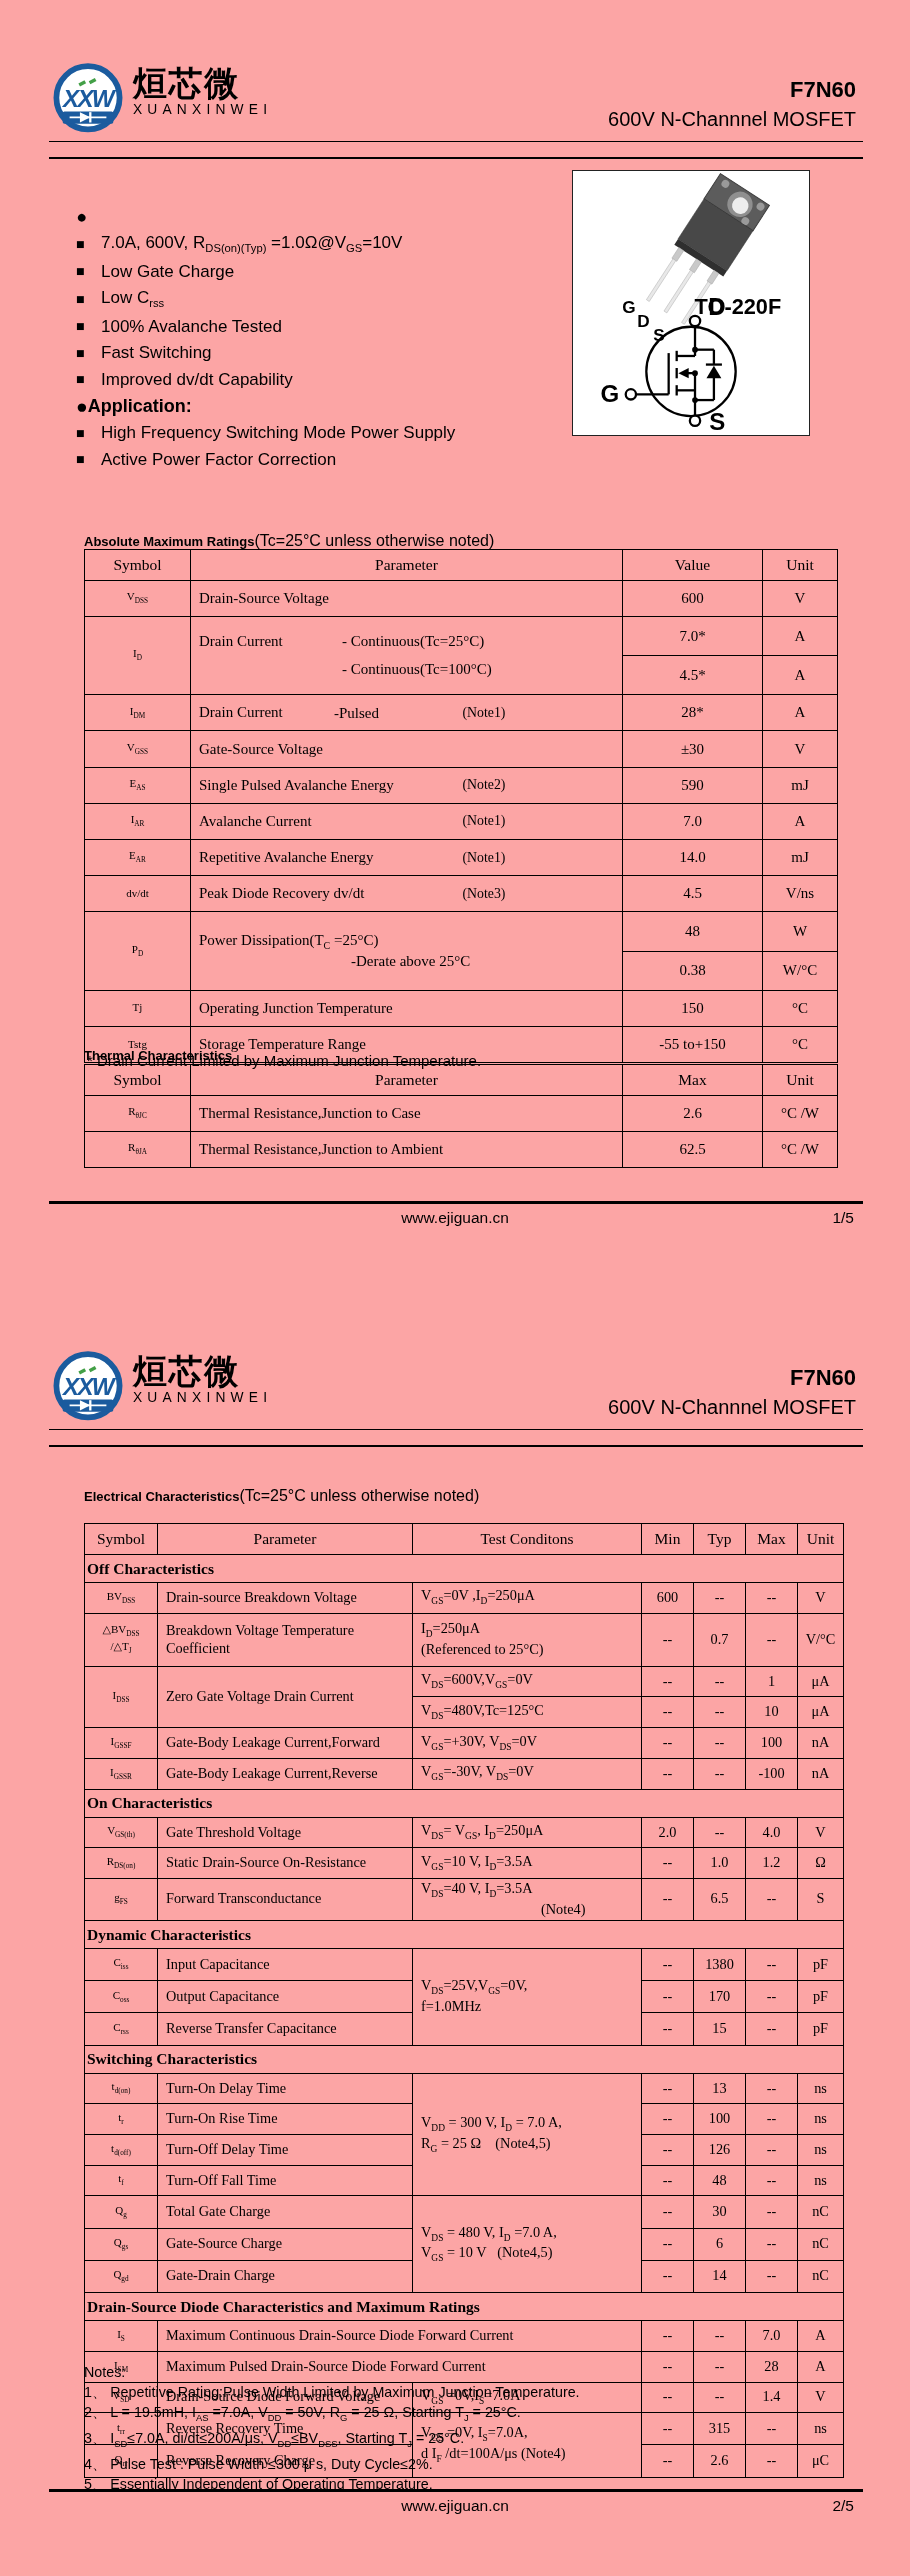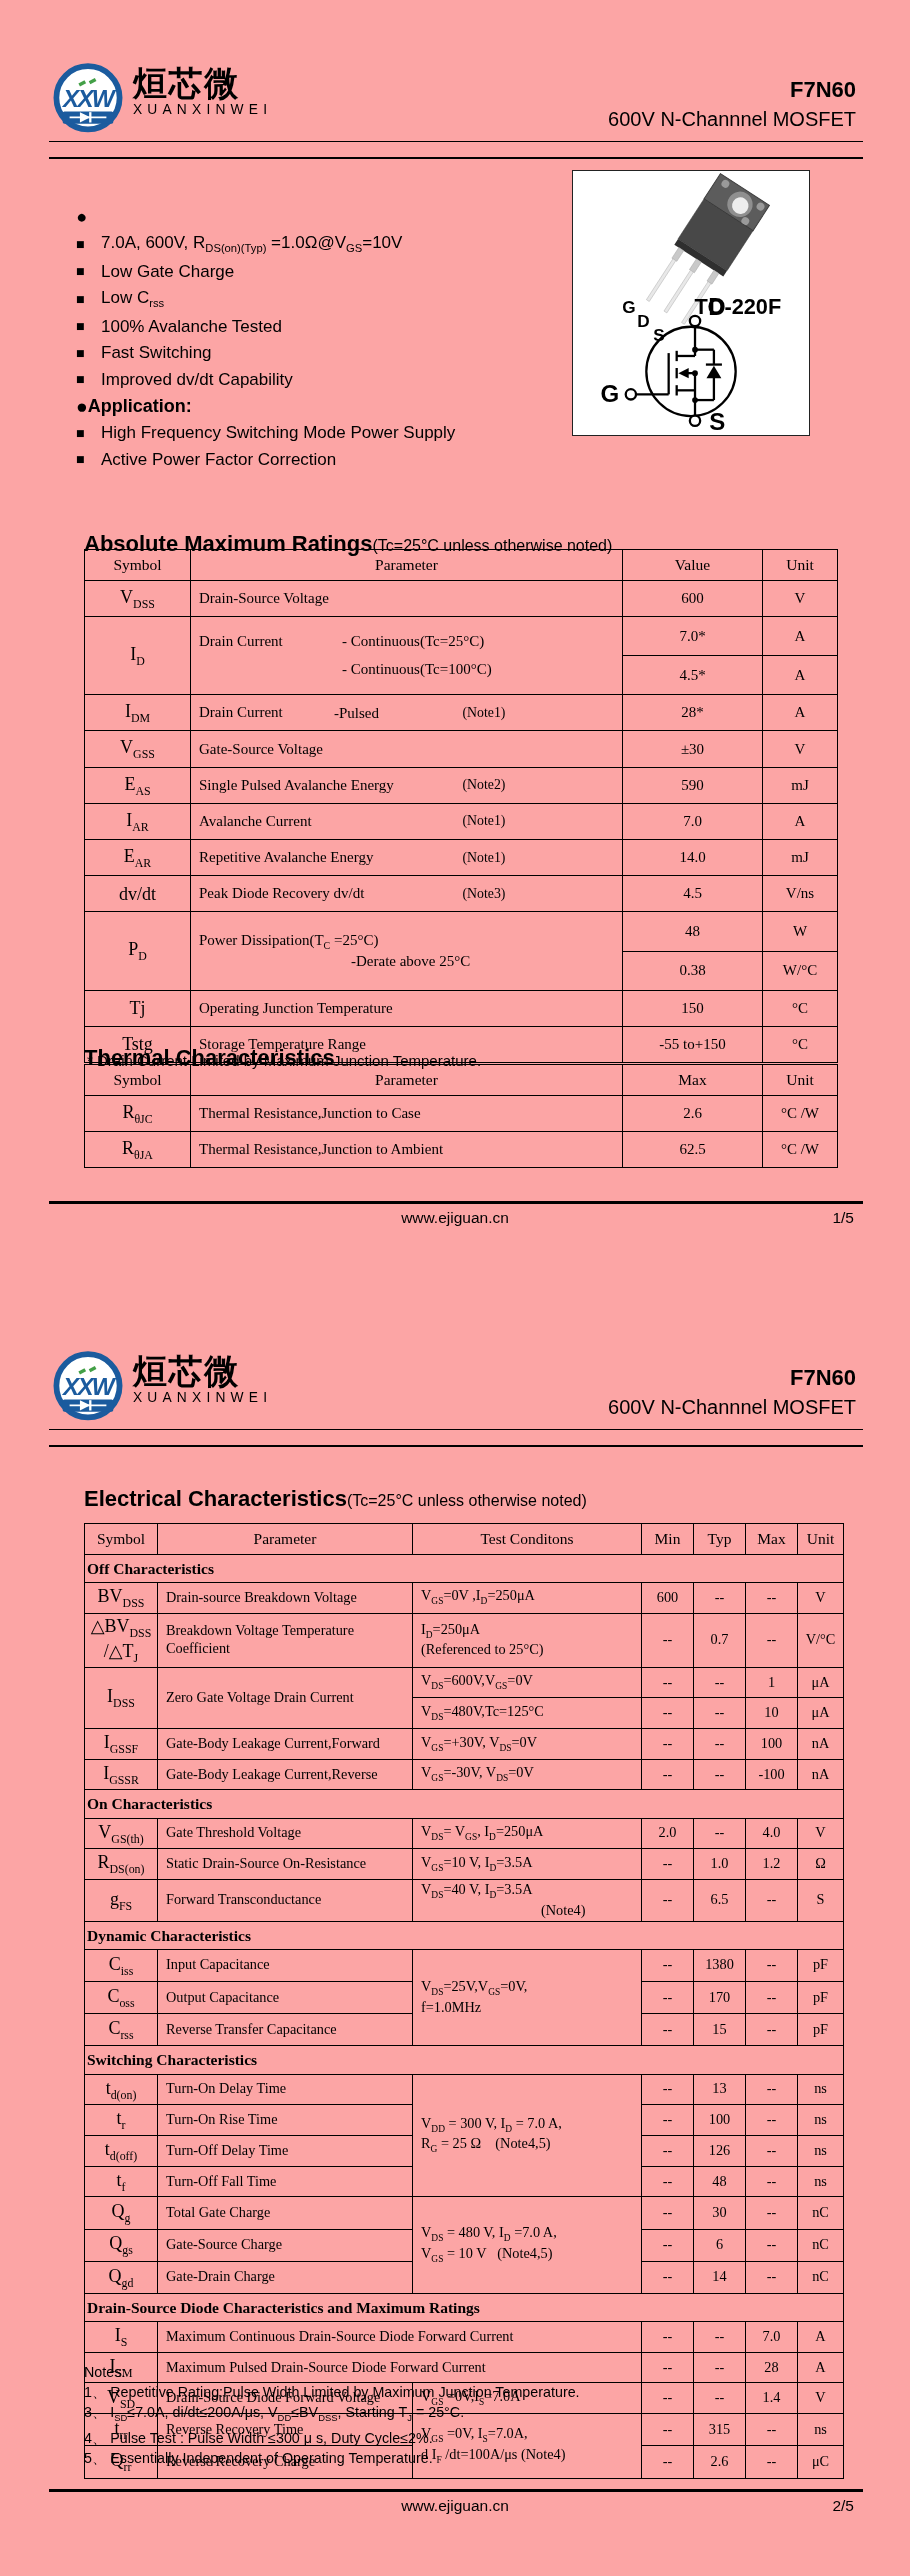--- a/index.html
+++ b/index.html
@@ -26,35 +26,35 @@
   .bullet-dot{font-size:18.4px;line-height:1;}
   .sq{width:25px;font-size:14.3px;flex:0 0 25px;}
   .app-head{font-weight:bold;font-size:18px;}
   .app-head .bullet-dot{font-size:19.5px;}
 
   
   .pkgbox{position:absolute;left:572px;top:170px;width:236px;height:264px;border:1.7px solid #222;background:#fff;}
 
   
   .sechead{position:absolute;left:84px;font-size:16.6px;}
-  .sechead b{font-size:22px;}
+  .sechead b{font-size:13px;}
   .sechead span{font-weight:normal;font-size:16px;}
 
   
   table.t{border-collapse:collapse;table-layout:fixed;position:absolute;border:1.7px solid #000;font-size:15px;font-family:Liberation Serif, serif;}
   table.t td{border:1.1px solid #000;text-align:center;vertical-align:middle;padding:1.1px 4.6px;line-height:1.25;overflow:hidden;}
   table.t tr.head td{height:27.5px;font-size:15.5px;border-bottom:1.7px solid #000;}
   table.amr{left:84px;top:549px;width:753px;}
   table.amr td{height:33px;}
   table.thm{left:84px;top:1064px;width:753px;}
   table.thm td{height:33px;}
   table.ec{left:84px;top:235px;width:759px;font-size:14.3px;}
   table.ec td{height:27.5px;padding:1.1px 3.4px;}
   .pl{text-align:left !important;padding-left:8px !important;}
-  .sym{font-size:18px;}
+  .sym{font-size:11px;}
   .prel{position:relative;}
   .pnote{position:absolute;left:63%;top:50%;transform:translateY(-50%);font-size:13.8px;white-space:nowrap;}
   .pmid{position:absolute;left:143px;top:50%;transform:translateY(-50%);}
   .idg{display:grid;grid-template-columns:143px 1fr;row-gap:9.2px;align-items:center;}
   .ind2{padding-left:152px;}
   tr.sec td{height:25px;text-align:left;font-weight:bold;font-size:15.5px;padding-left:2px;}
   tr.rh88>td{height:50px;}
   tr.rh62>td{height:36px;}
   tr.rh50>td{height:29px;}
   .np{display:inline-block;padding-left:120px;}
@@ -608,20 +608,21 @@
       <td>2.6</td>
       <td>--</td>
       <td>μC</td>
     </tr>
     </tbody>
   </table>
 
   <div class="notes">
     <div>Notes:</div>
     <div>1、 Repetitive Rating:Pulse Width Limited by Maximum Junction Temperature.</div>
+    <div>2、 L = 19.5mH, I<sub>AS</sub> =7.0A, V<sub>DD</sub> = 50V, R<sub>G</sub> = 25 Ω, Starting T<sub>J</sub> = 25°C.</div>
     <div>3、 I<sub>SD</sub>≤7.0A, di/dt≤200A/μs, V<sub>DD</sub>≤BV<sub>DSS</sub>, Starting T<sub>J</sub> = 25°C.</div>
     <div>4、 Pulse Test : Pulse Width ≤300 μ s, Duty Cycle≤2%.</div>
     <div>5、 Essentially Independent of Operating Temperature.</div>
   </div>
 
   <div class="footline"></div>
   <div class="footsite">www.ejiguan.cn</div>
   <div class="footpage">2/5</div>
 </section>
 

